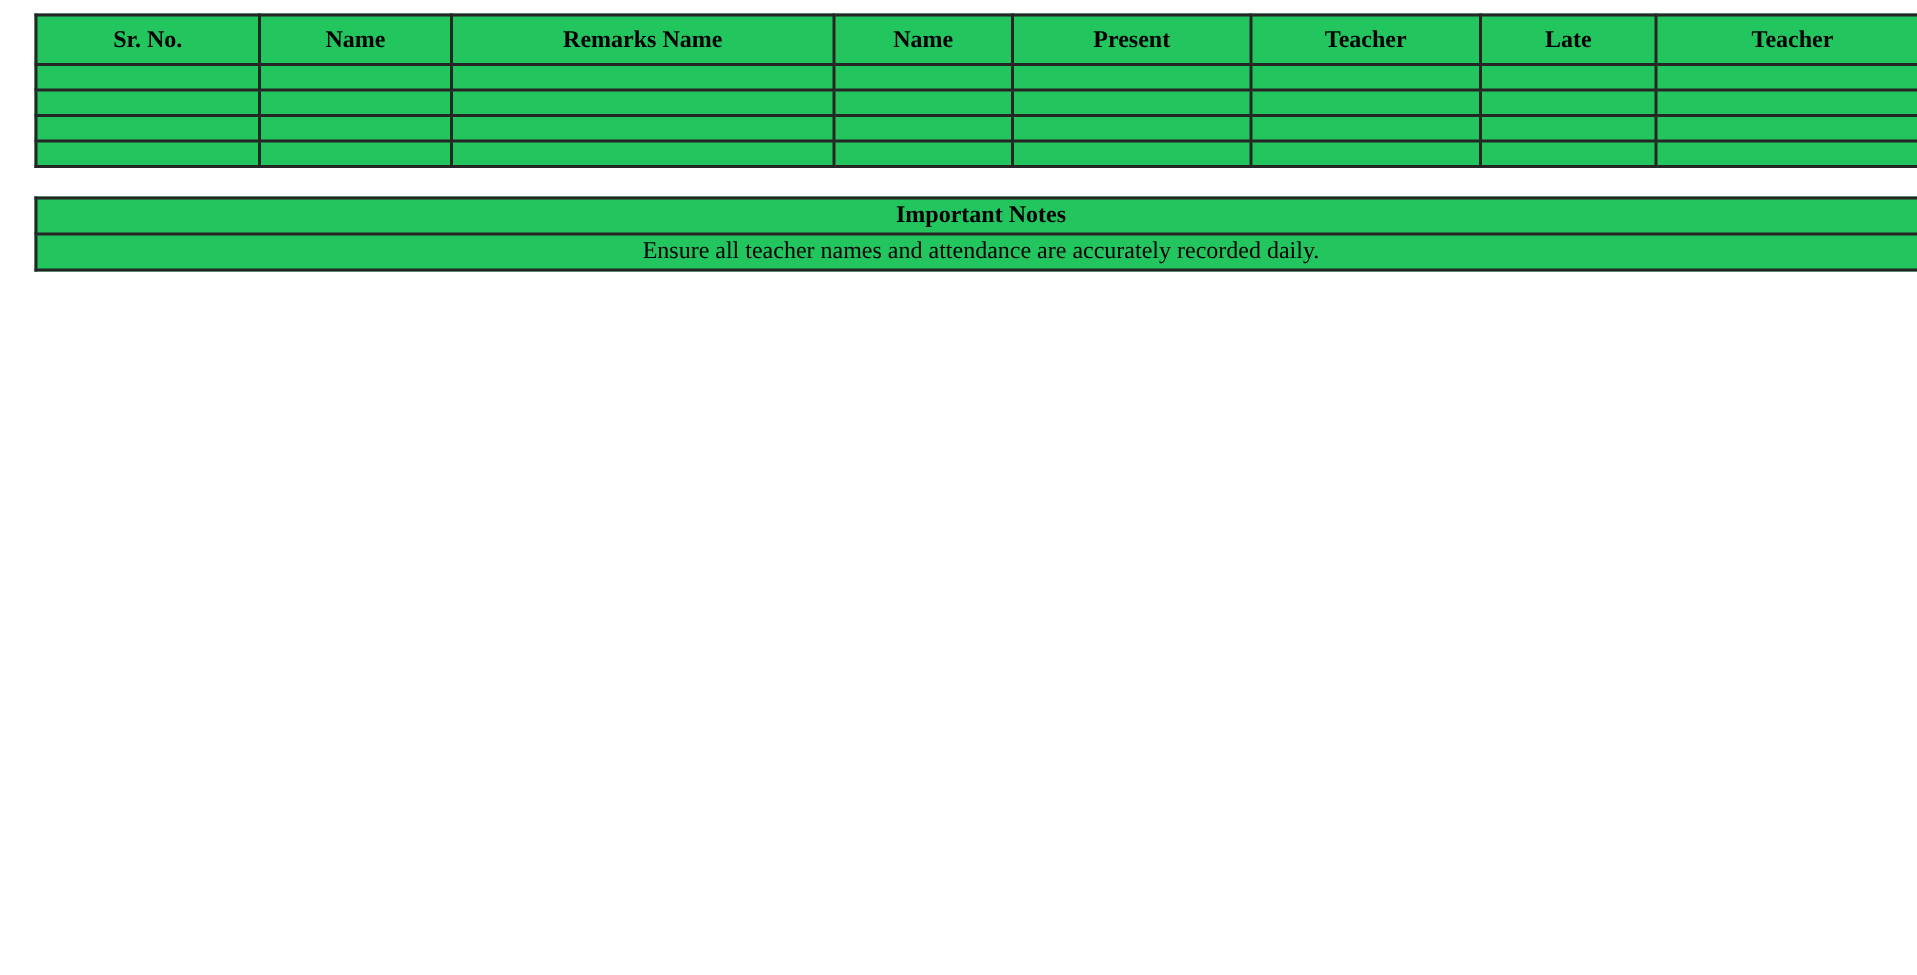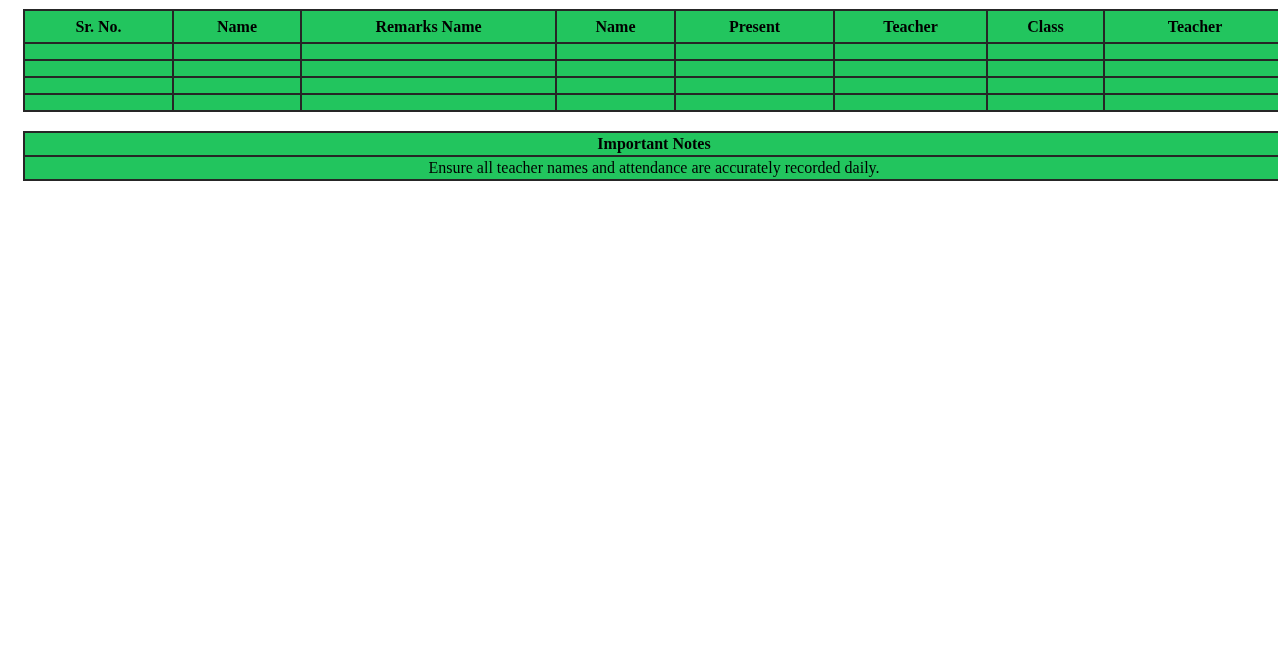--- a/index.html
+++ b/index.html
@@ -60,21 +60,21 @@
       <col style="width:182px">
     </colgroup>
     <thead>
       <tr>
         <th>Sr. No.</th>
         <th>Name</th>
         <th>Remarks Name</th>
         <th>Name</th>
         <th>Present</th>
         <th>Teacher</th>
-        <th>Class</th>
+        <th>Late</th>
         <th>Teacher</th>
       </tr>
     </thead>
     <tbody>
       <tr>
         <td></td>
           <td></td>
           <td></td>
           <td></td>
           <td></td>

